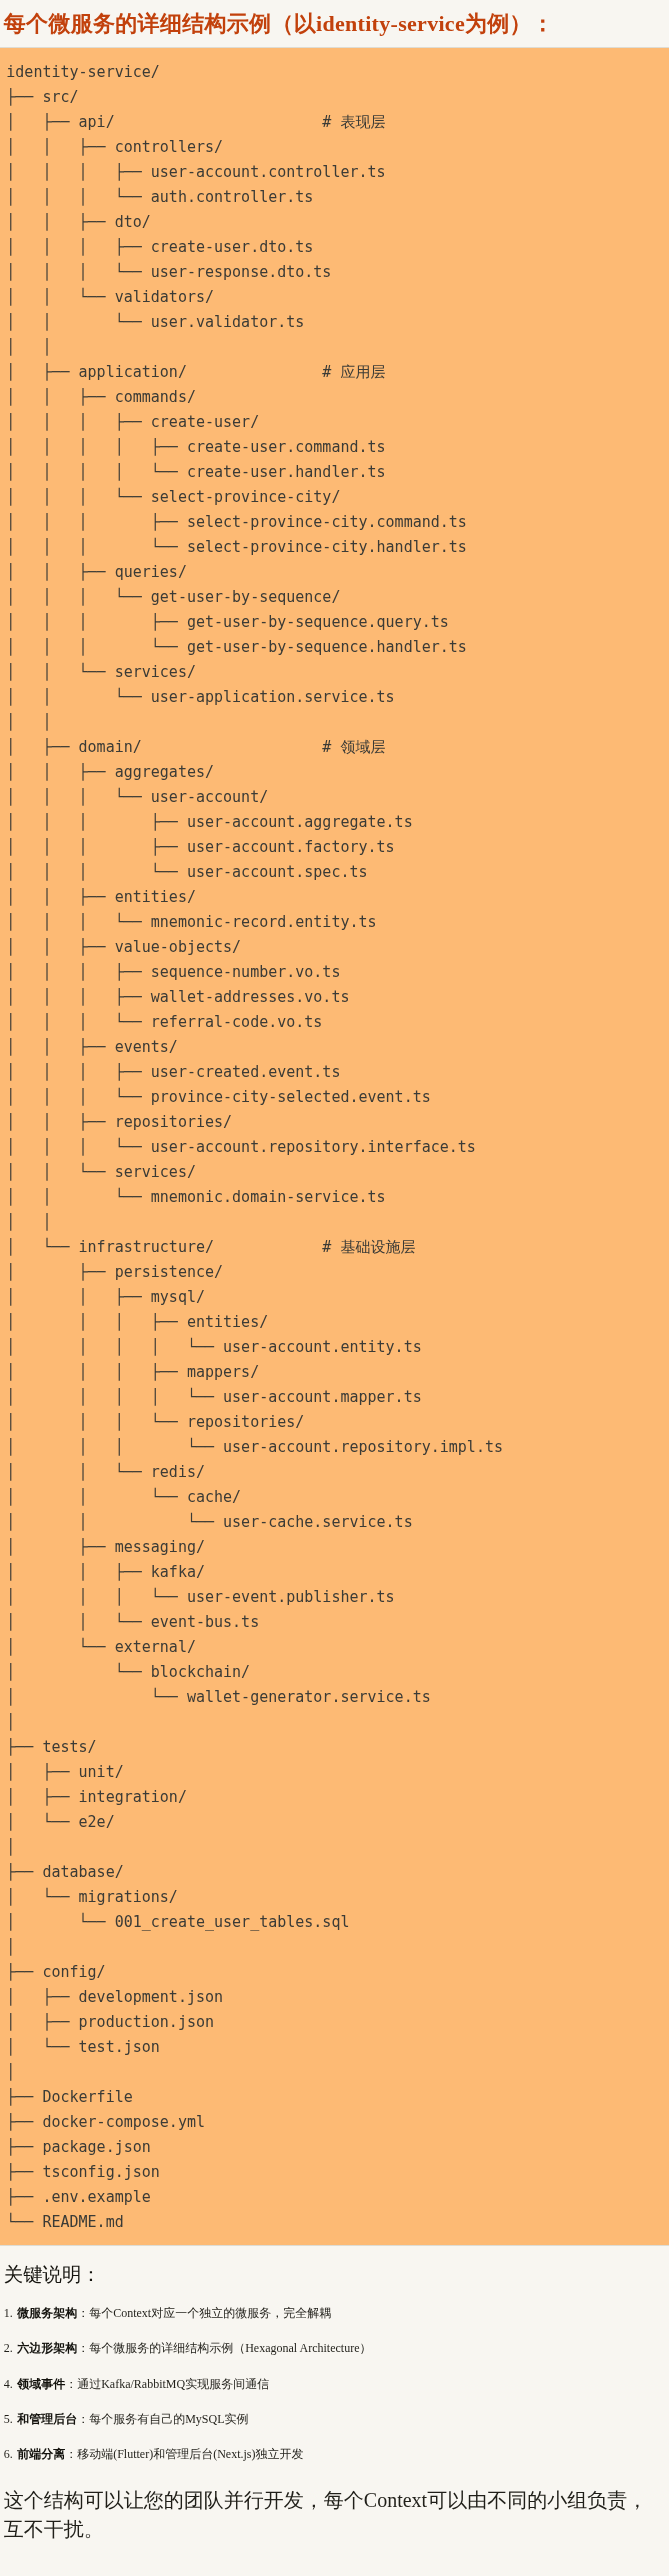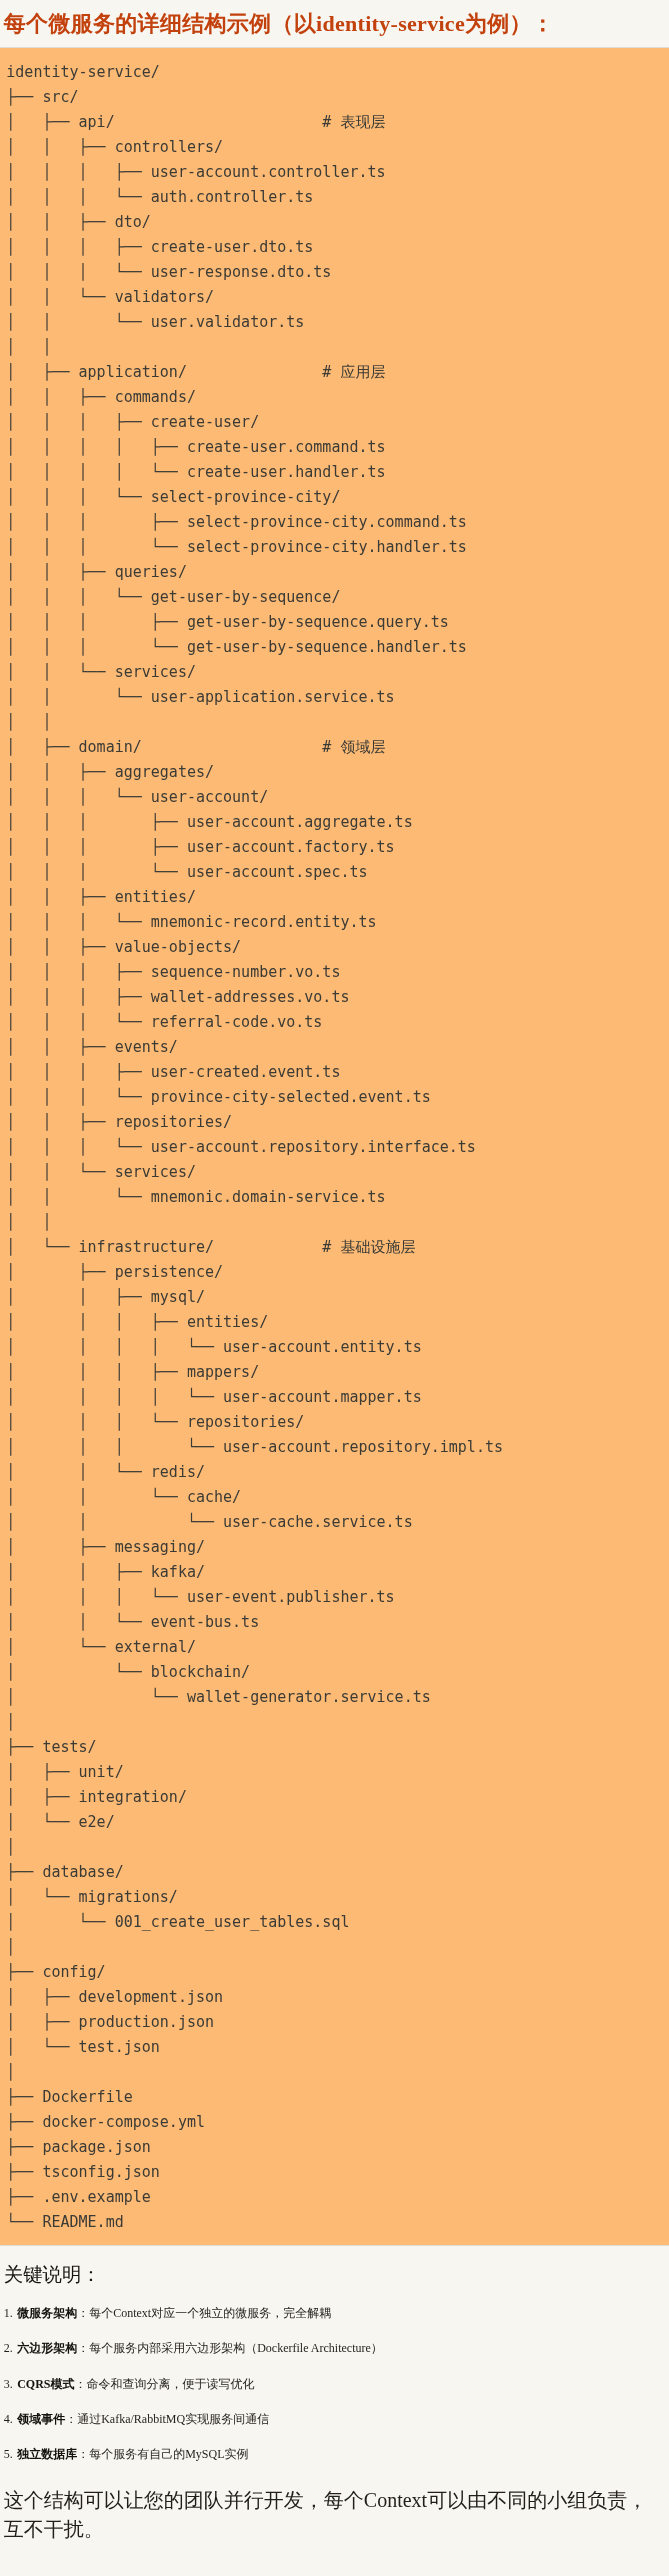--- a/index.html
+++ b/index.html
@@ -167,34 +167,34 @@
 
   <div class="notes">
 
     <div class="notes-heading">关键说明：</div>
 
     <div class="note-item">
       <span class="num">1.</span><span class="label">微服务架构</span><span>：每个Context对应一个独立的微服务，完全解耦</span>
     </div>
 
     <div class="note-item">
-      <span class="num">2.</span><span class="label">六边形架构</span><span>：每个服务内部采用六边形架构（Dockerfile Architecture）</span>
-    </div>
-
-    <div class="note-item">
-      <span class="num">3.</span><span class="label">CQRS模式</span><span>：命令和查询分离，便于读写优化</span>
-    </div>
+      <span class="num">2.</span><span class="label">六边形架构</span><span>：每个微服务的详细结构示例（Hexagonal Architecture）</span>
+    </div>
+
 
     <div class="note-item">
       <span class="num">4.</span><span class="label">领域事件</span><span>：通过Kafka/RabbitMQ实现服务间通信</span>
     </div>
 
     <div class="note-item">
-      <span class="num">5.</span><span class="label">独立数据库</span><span>：每个服务有自己的MySQL实例</span>
-    </div>
-
+      <span class="num">5.</span><span class="label">和管理后台</span><span>：每个服务有自己的MySQL实例</span>
+    </div>
+
+    <div class="note-item">
+      <span class="num">6.</span><span class="label">前端分离</span><span>：移动端(Flutter)和管理后台(Next.js)独立开发</span>
+    </div>
 
     <div class="closing-paragraph">这个结构可以让您的团队并行开发，每个Context可以由不同的小组负责，互不干扰。</div>
 
   </div>
 
 </div>
 
 
 </body></html>

